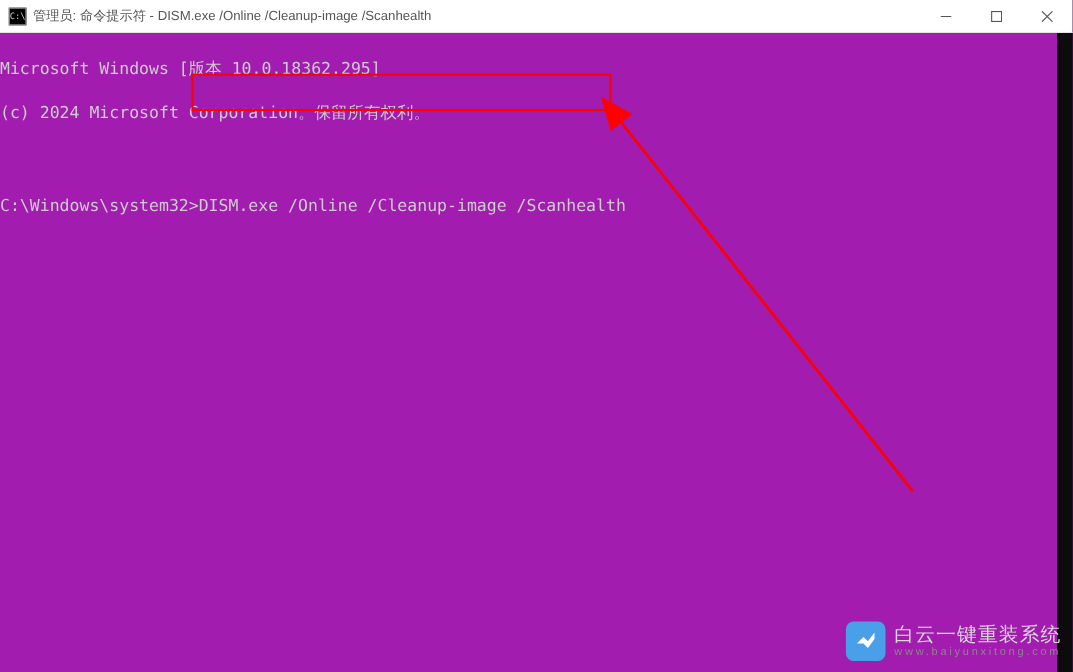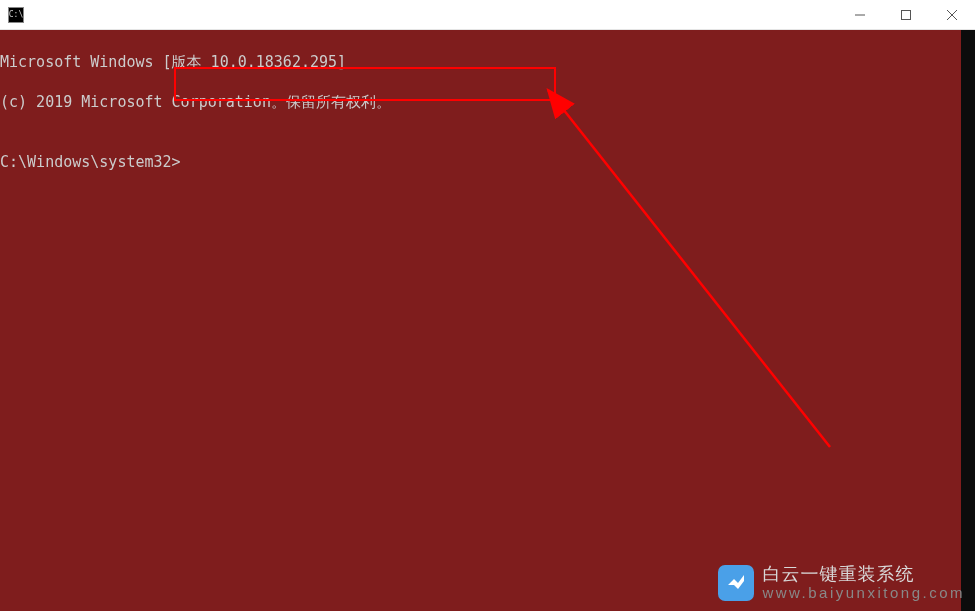--- a/index.html
+++ b/index.html
@@ -57,37 +57,38 @@
       align-items: center;
       justify-content: center;
       color: #666;
       font-size: 10px;
     }
     .win-btn svg {
       stroke: #555;
       fill: none;
     }
     .terminal {
-      background: #7f1d1d;
+      background: #a21caf;
       color: #cccccc;
       font-size: 15px;
       line-height: 20px;
       padding: 2px 0 0 0;
       height: calc(100% - 30px);
       width: calc(100% - 14px);
       white-space: pre;
       font-family: 'NSimSun', 'SimSun', Consolas, monospace;
       position: relative;
     }
     .terminal-line {
       white-space: pre;
     }
     .prompt-line {
       display: flex;
       white-space: pre;
+      margin-top: 25px;
     }
     .highlight-box {
       position: absolute;
       border: 2px solid #ff0000;
       left: 174px;
       top: 67px;
       width: 382px;
       height: 34px;
       pointer-events: none;
     }
@@ -136,31 +137,32 @@
     }
     .watermark-title {
       color: #d8d8d8;
       font-size: 18px;
       font-family: 'Microsoft YaHei', sans-serif;
       letter-spacing: 1px;
       line-height: 1.1;
     }
     .watermark-url {
       color: #888;
-      font-size: 15px;
+      font-size: 10px;
       font-family: Arial, sans-serif;
       letter-spacing: 2.5px;
       line-height: 1.1;
     }
   </style>
 </head>
 <body>
 
 <div class="titlebar">
   <div class="titlebar-icon">C:\</div>
+  <div class="titlebar-text">管理员: 命令提示符 - DISM.exe  /Online /Cleanup-image /Scanhealth</div>
   <div class="window-controls">
     <div class="win-btn">
       <svg width="10" height="10" viewBox="0 0 10 10">
           <line x1="0" y1="5" x2="10" y2="5" stroke-width="1"></line>
         </svg>
     </div>
     <div class="win-btn">
       <svg width="10" height="10" viewBox="0 0 10 10">
           <rect x="0.5" y="0.5" width="9" height="9" stroke-width="1"></rect>
         </svg>
@@ -169,23 +171,23 @@
       <svg width="10" height="10" viewBox="0 0 10 10">
           <line x1="0" y1="0" x2="10" y2="10" stroke-width="1"></line>
           <line x1="10" y1="0" x2="0" y2="10" stroke-width="1"></line>
         </svg>
     </div>
   </div>
 </div>
 
 <div class="terminal">
 <div class="terminal-line">Microsoft Windows [版本 10.0.18362.295]</div>
-<div class="terminal-line">(c) 2019 Microsoft Corporation。保留所有权利。</div>
-<div class="terminal-line"></div>
-<div class="prompt-line"><span>C:\Windows\system32&gt;</span></div>
+<div class="terminal-line">(c) 2024 Microsoft Corporation。保留所有权利。</div>
+<div class="terminal-line"></div>
+<div class="prompt-line"><span>C:\Windows\system32&gt;</span><span>DISM.exe /Online /Cleanup-image /Scanhealth</span></div>
 <div class="terminal-line"></div>
 <div class="terminal-line"></div>
 <div class="terminal-line"></div>
 <div class="terminal-line"></div>
 </div>
 
 <div class="scrollbar">
   <div class="scrollbar-thumb"></div>
 </div>
 

